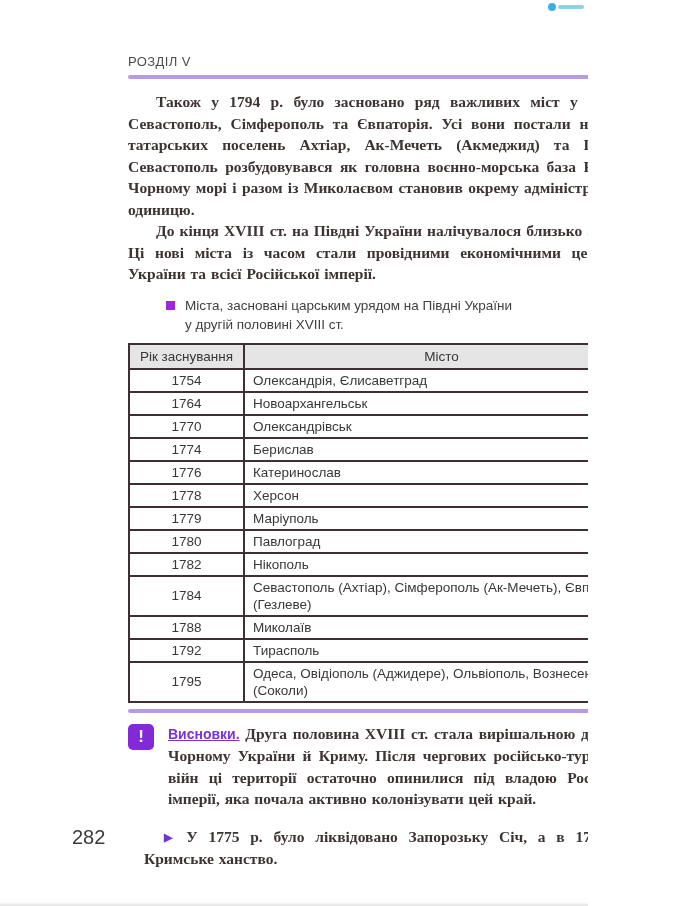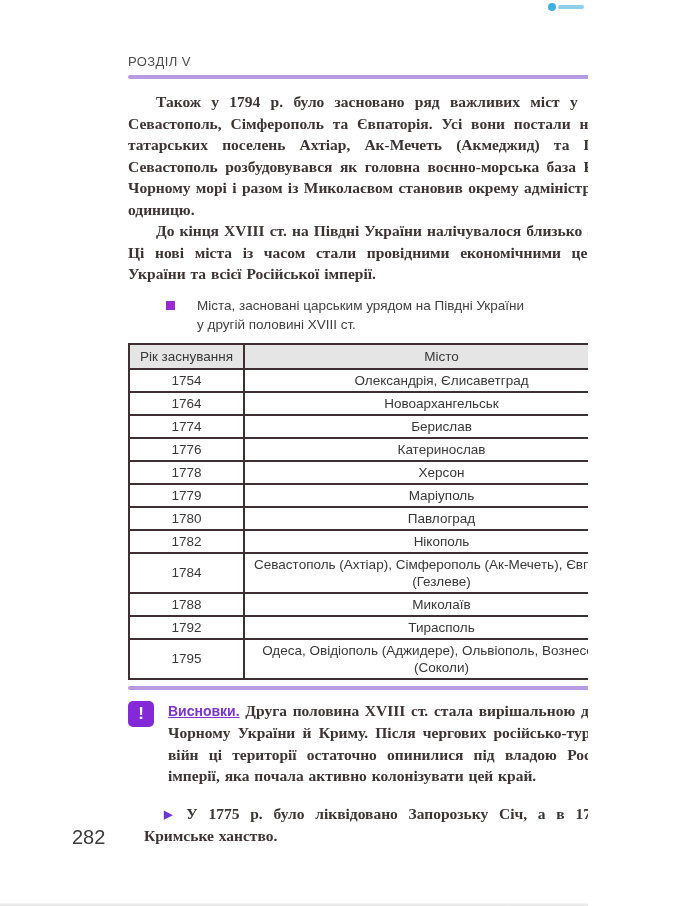--- a/index.html
+++ b/index.html
@@ -24,38 +24,37 @@
     margin:0;font-size:15.5px;line-height:21.5px;font-weight:700;
     color:#3e3333;text-align:justify;text-indent:28px;word-spacing:1px;
   }
   .para.first{margin-top:12px;}
 
   
   .caption{
     margin-top:11px;display:flex;align-items:flex-start;
     font-family:"Liberation Sans", sans-serif;font-size:13.5px;color:#3f3f3f;
     line-height:19px;
-    gap:12px;
   }
   .caption-bullet{
     flex:none;width:9px;height:9px;background:#9b2ad4;margin:5px 10px 0 38px;
   }
 
   
   table.cities{
     margin-top:9px;width:512px;border-collapse:collapse;
     font-family:"Liberation Sans", sans-serif;font-size:13.5px;color:#383838;
   }
   table.cities th, table.cities td{border:2px solid #3f2f33;}
   table.cities th{
     background:#e5e5e5;font-weight:400;padding:4px 6px;text-align:center;
   }
   table.cities col.c-year{width:115px;}
   table.cities td.year{text-align:center;padding:2px 4px;line-height:17px;}
-  table.cities td.city{text-align:center;padding:2px 8px;line-height:17px;}
+  table.cities td.city{text-align:left;padding:2px 8px;line-height:17px;}
 
   
   .separator{margin-top:6px;height:4px;background:#b79ae1;border-radius:2px;}
 
   
   .concl{display:flex;margin-top:10px;}
   .concl-icon{
     flex:none;width:26px;height:26px;margin-top:1px;border-radius:5px;
     background:#8429d8;color:#ffffff;
     font-family:"Liberation Sans", sans-serif;font-weight:700;font-size:17px;
@@ -134,20 +133,24 @@
       <tbody>
           <tr>
             <td class="year">1754</td>
             <td class="city">Олександрія, Єлисаветград</td>
           </tr>
           <tr>
             <td class="year">1764</td>
             <td class="city">Новоархангельськ</td>
           </tr>
           <tr>
+            <td class="year">1770</td>
+            <td class="city">Олександрівськ</td>
+          </tr>
+          <tr>
             <td class="year">1774</td>
             <td class="city">Берислав</td>
           </tr>
           <tr>
             <td class="year">1776</td>
             <td class="city">Катеринослав</td>
           </tr>
           <tr>
             <td class="year">1778</td>
             <td class="city">Херсон</td>

